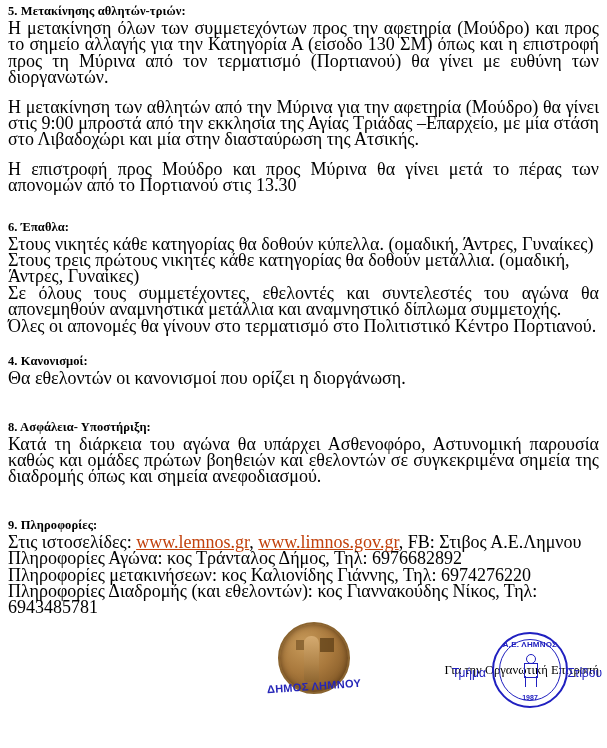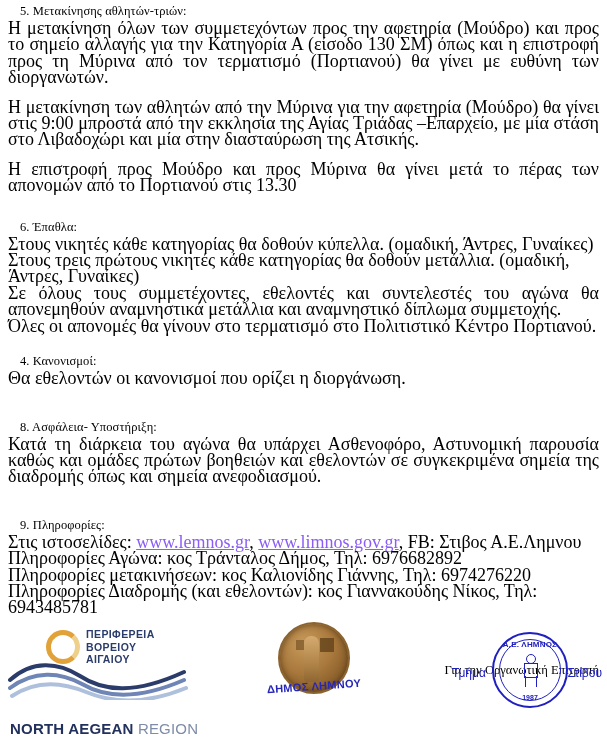--- a/index.html
+++ b/index.html
@@ -20,43 +20,43 @@
     width: 607px;
     height: 748px;
     padding: 0;
     box-sizing: border-box;
   }
   .content {
     padding: 4px 8px 0 8px;
   }
   h2.section-head {
     font-size: 12.5px;
-    font-weight: normal;
-    margin: 0 0 1px 12px;
+    font-weight: bold;
+    margin: 0 0 1px 0;
     padding: 0;
     line-height: 15px;
     letter-spacing: 0.1px;
   }
   p.body-text {
     font-size: 18px;
     line-height: 16.4px;
     margin: 0;
     padding: 0;
     text-align: justify;
     text-justify: inter-word;
   }
   p.body-text.nojust {
     text-align: left;
   }
   .gap-sm { height: 7px; }
   .gap-md { height: 13px; }
   .gap-lg { height: 20px; }
   .gap-xl { height: 26px; }
   a.weblink {
-    color: #8b5cf6;
+    color: #c2410c;
     text-decoration: underline;
   }
   .center-line {
     text-align: right;
     font-size: 12.6px;
     line-height: 16px;
     margin: 0;
   }
 
   
@@ -315,34 +315,20 @@
 
     <div class="gap-xl"></div>
     <div class="gap-lg"></div>
 
     <p class="center-line">Για την Οργανωτική Επιτροπή</p>
 
   </div>
 
   <div class="logos">
 
-    <div class="logo-nar">
-      <div class="nar-ring"></div>
-      <div class="nar-text">
-        <div>ΠΕΡΙΦΕΡΕΙΑ</div>
-        <div>ΒΟΡΕΙΟΥ</div>
-        <div>ΑΙΓΑΙΟΥ</div>
-      </div>
-      <svg class="nar-waves" viewBox="0 0 180 42">
-        <path d="M2 22 C 24 2, 50 4, 72 18 C 96 34, 128 36, 176 14" stroke="#2B3C6B" stroke-width="4" fill="none" stroke-linecap="round"></path>
-        <path d="M2 30 C 26 12, 52 14, 74 26 C 98 40, 130 42, 176 22" stroke="#6E85B5" stroke-width="4" fill="none" stroke-linecap="round"></path>
-        <path d="M4 38 C 28 22, 54 24, 78 34 C 102 44, 134 48, 178 30" stroke="#AFC0DC" stroke-width="4" fill="none" stroke-linecap="round"></path>
-      </svg>
-      <div class="nar-bottom"><span class="b1">NORTH AEGEAN</span><span class="b2"> REGION</span></div>
-    </div>
 
     <div class="logo-dimos">
       <div class="coin">
         <div class="blk2"></div>
         <div class="fig"></div>
         <div class="blk"></div>
       </div>
       <div class="dimos-label">ΔΗΜΟΣ ΛΗΜΝΟΥ</div>
     </div>
 

